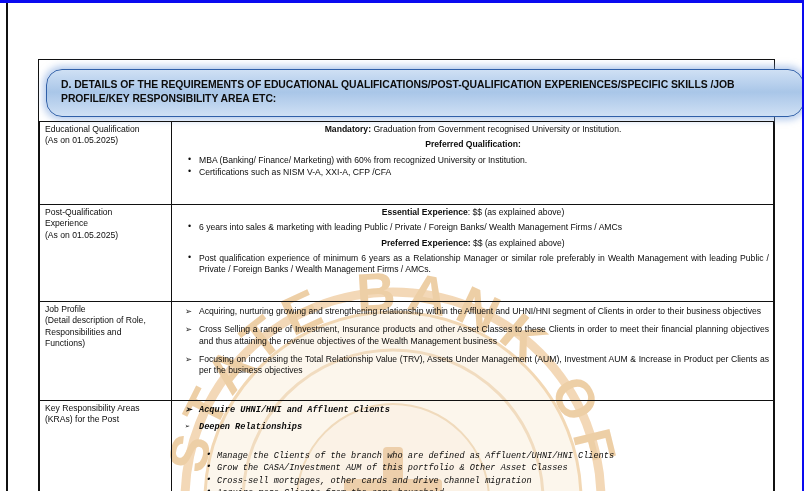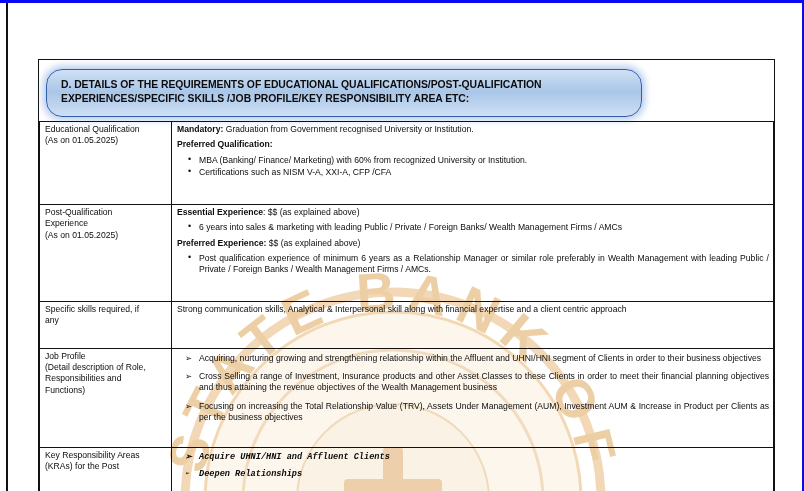--- a/index.html
+++ b/index.html
@@ -68,21 +68,21 @@
     box-sizing: border-box;
     background: transparent;
     z-index: 2;
   }
 
   
   #header-banner-wrap {
     position: absolute;
     left: 38px;
     top: 66px;
-    width: 596px;
+    width: 758px;
     z-index: 3;
   }
   #header-banner {
     border: 1.4px solid #2f5fa8;
     border-radius: 16px;
     background: linear-gradient(180deg, #cfe0f4 0%, #a9c6e8 48%, #cfe0f4 100%);
     padding: 8px 14px 9px 14px;
     box-shadow: 0 0 7px 3px rgba(120,160,220,.55);
     box-sizing: border-box;
   }
@@ -117,21 +117,21 @@
   .post-title-cell {
     text-align: center;
     font-weight: bold;
     font-size: 11.6px;
     padding: 2px 0 3px 0 !important;
     letter-spacing: .1px;
   }
   .lbl-col { width: 132px; }
   .body-col { }
 
-  p.blk { margin: 0 0 4px 0; }
+  p.blk { margin: 0 0 4px 0; text-align: center; }
   p.blk:last-child { margin-bottom: 0; }
   .b { font-weight: bold; }
   .i { font-style: italic; }
   .bi { font-weight: bold; font-style: italic; }
 
   ul.dots {
     margin: 2px 0 4px 0;
     padding-left: 22px;
     list-style: none;
   }
@@ -252,29 +252,20 @@
           </ul>
           <p class="blk">
             <span class="b">Preferred Experience:</span><span> $$ (as explained above)</span>
           </p>
           <ul class="dots">
             <li>Post qualification experience of minimum 6 years as a Relationship Manager or similar role preferably in Wealth Management with leading Public / Private / Foreign Banks / Wealth Management Firms / AMCs.</li>
           </ul>
         </td>
       </tr>
 
-      <tr>
-        <td>
-          <div>Specific skills required, if</div>
-          <div>any</div>
-        </td>
-        <td>
-          <p class="blk">Strong communication skills, Analytical &amp; Interpersonal skill along with financial expertise and a client centric approach</p>
-        </td>
-      </tr>
 
       <tr>
         <td>
           <div>Job Profile</div>
           <div>(Detail description of Role,</div>
           <div class="justify">Responsibilities and</div>
           <div>Functions)</div>
         </td>
         <td>
           <ul class="arrows">

